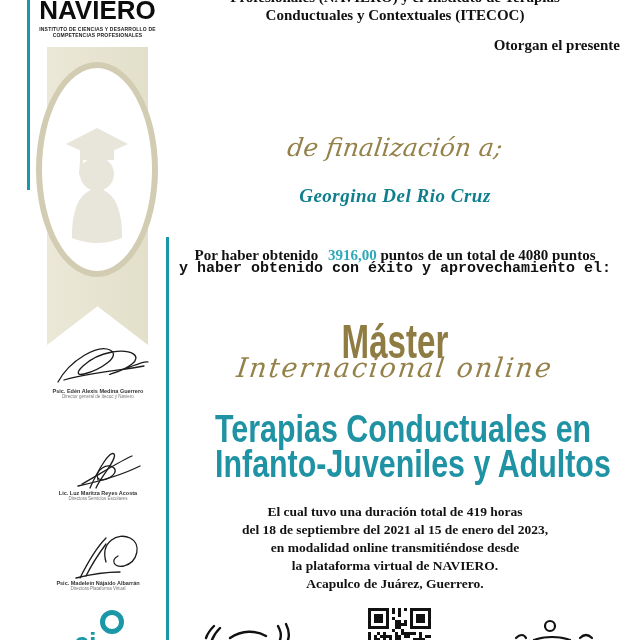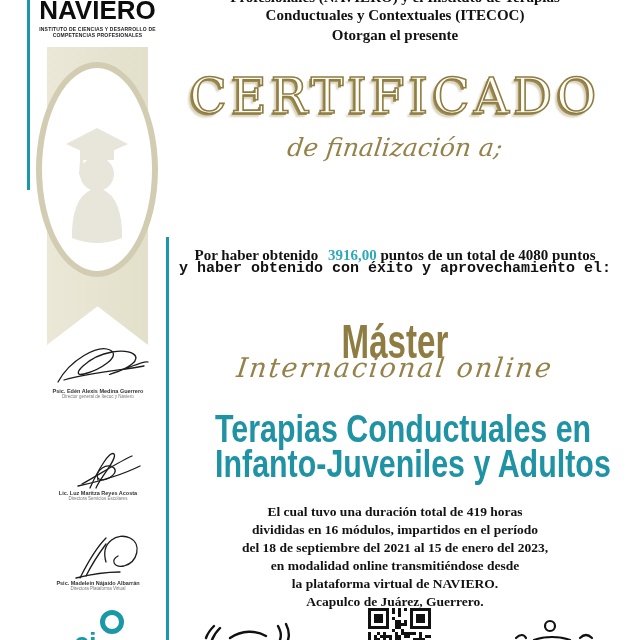--- a/index.html
+++ b/index.html
@@ -105,44 +105,43 @@
     <div class="sig-role">Directora Plataforma Virtual</div>
   </div>
 
   <div class="abs footer-logo-ring" style="left:100px;top:610px;"></div>
   <div class="abs footer-logo-text" style="left:74px;top:628px;">ci</div>
 
   <div id="main" class="abs">
 
     <div class="abs serif-bold ctr" style="top:-11px;width:100%;">Profesionales (NAVIERO) y el Instituto de Terapias</div>
     <div class="abs serif-bold ctr" style="top:7px;width:100%;">Conductuales y Contextuales (ITECOC)</div>
-    <div class="abs serif-bold ctr" style="top:27px;width:100%;">Otorgan el presente</div>
-
-    <div class="abs cert-title ctr" style="top:68px;width:100%;">CERTIFICADO</div>
+    <div class="abs serif-bold ctr" style="top:37px;width:100%;text-align:right;">Otorgan el presente</div>
+
     <div class="abs gold-script ctr" style="top:133px;width:100%;font-size:25px;">de finalización a;</div>
 
+    <div class="abs recipient ctr" style="top:185px;width:100%;">Georgina Del Rio Cruz</div>
 
     <div class="abs serif-bold ctr" style="top:247px;width:100%;">
       <span>Por haber obtenido</span>
       <span class="teal-num">3916,00</span>
       <span>puntos de un total de 4080 puntos</span>
     </div>
     <div class="abs serif-bold ctr" style="top:260px;width:100%;font-family:Liberation Mono, monospace;">y haber obtenido con éxito y aprovechamiento el:</div>
 
     <div class="abs master ctr" style="top:314px;width:100%;">Máster</div>
     <div class="abs gold-script ctr" style="top:352px;width:100%;font-size:27px;letter-spacing:2px;">Internacional online</div>
 
     <div class="abs ctr" style="top:412px;width:100%;">
       <div class="teal-heading">Terapias Conductuales en</div>
       <div class="teal-heading">Infanto-Juveniles y Adultos</div>
     </div>
 
     <div class="abs details ctr" style="top:503px;width:100%;">
       <div>El cual tuvo una duración total de 419 horas</div>
-      <div>divididas en 16 módulos, impartidos en el período</div>
       <div>del 18 de septiembre del 2021 al 15 de enero del 2023,</div>
       <div>en modalidad online transmitiéndose desde</div>
       <div>la plataforma virtual de NAVIERO.</div>
       <div>Acapulco de Juárez, Guerrero.</div>
     </div>
 
     <div class="abs qr-wrap" style="left:197px;top:607px;">
       <svg id="qr-svg" width="66" height="66" viewBox="0 0 66 66">
           <rect x="25" y="1" width="3" height="3" fill="#111"></rect>
           <rect x="31" y="1" width="3" height="3" fill="#111"></rect>

